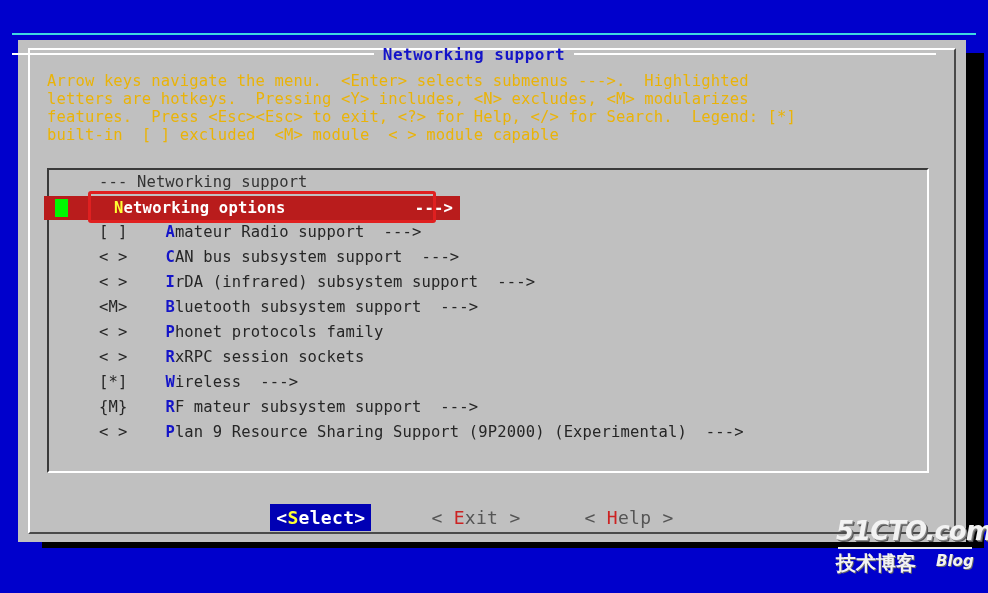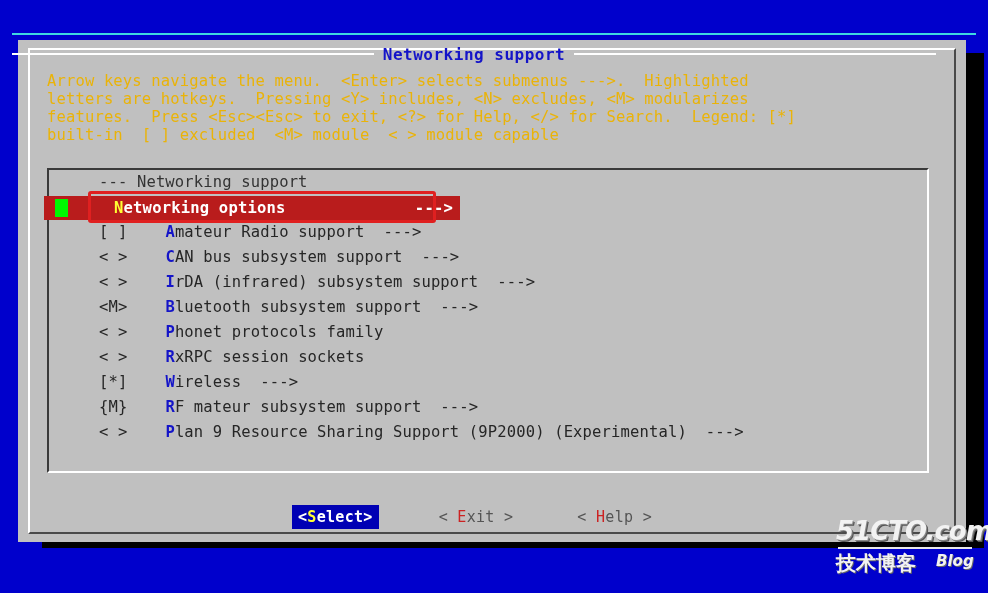--- a/index.html
+++ b/index.html
@@ -183,21 +183,21 @@
   
   #buttonbar {
     position: absolute;
     left: 12px; top: 500px;
     width: 924px; height: 34px;
     display: flex;
     align-items: center;
     justify-content: center;
   }
   .btn {
-    font-size: 15px;
+    font-size: 18px;
     white-space: pre;
     letter-spacing: 0.3px;
     margin: 0 28px;
     padding: 2px 4px;
     color: #555555;
   }
   .btn.selected {
     background: #0000b4;
     color: #ffffff;
     font-weight: bold;

